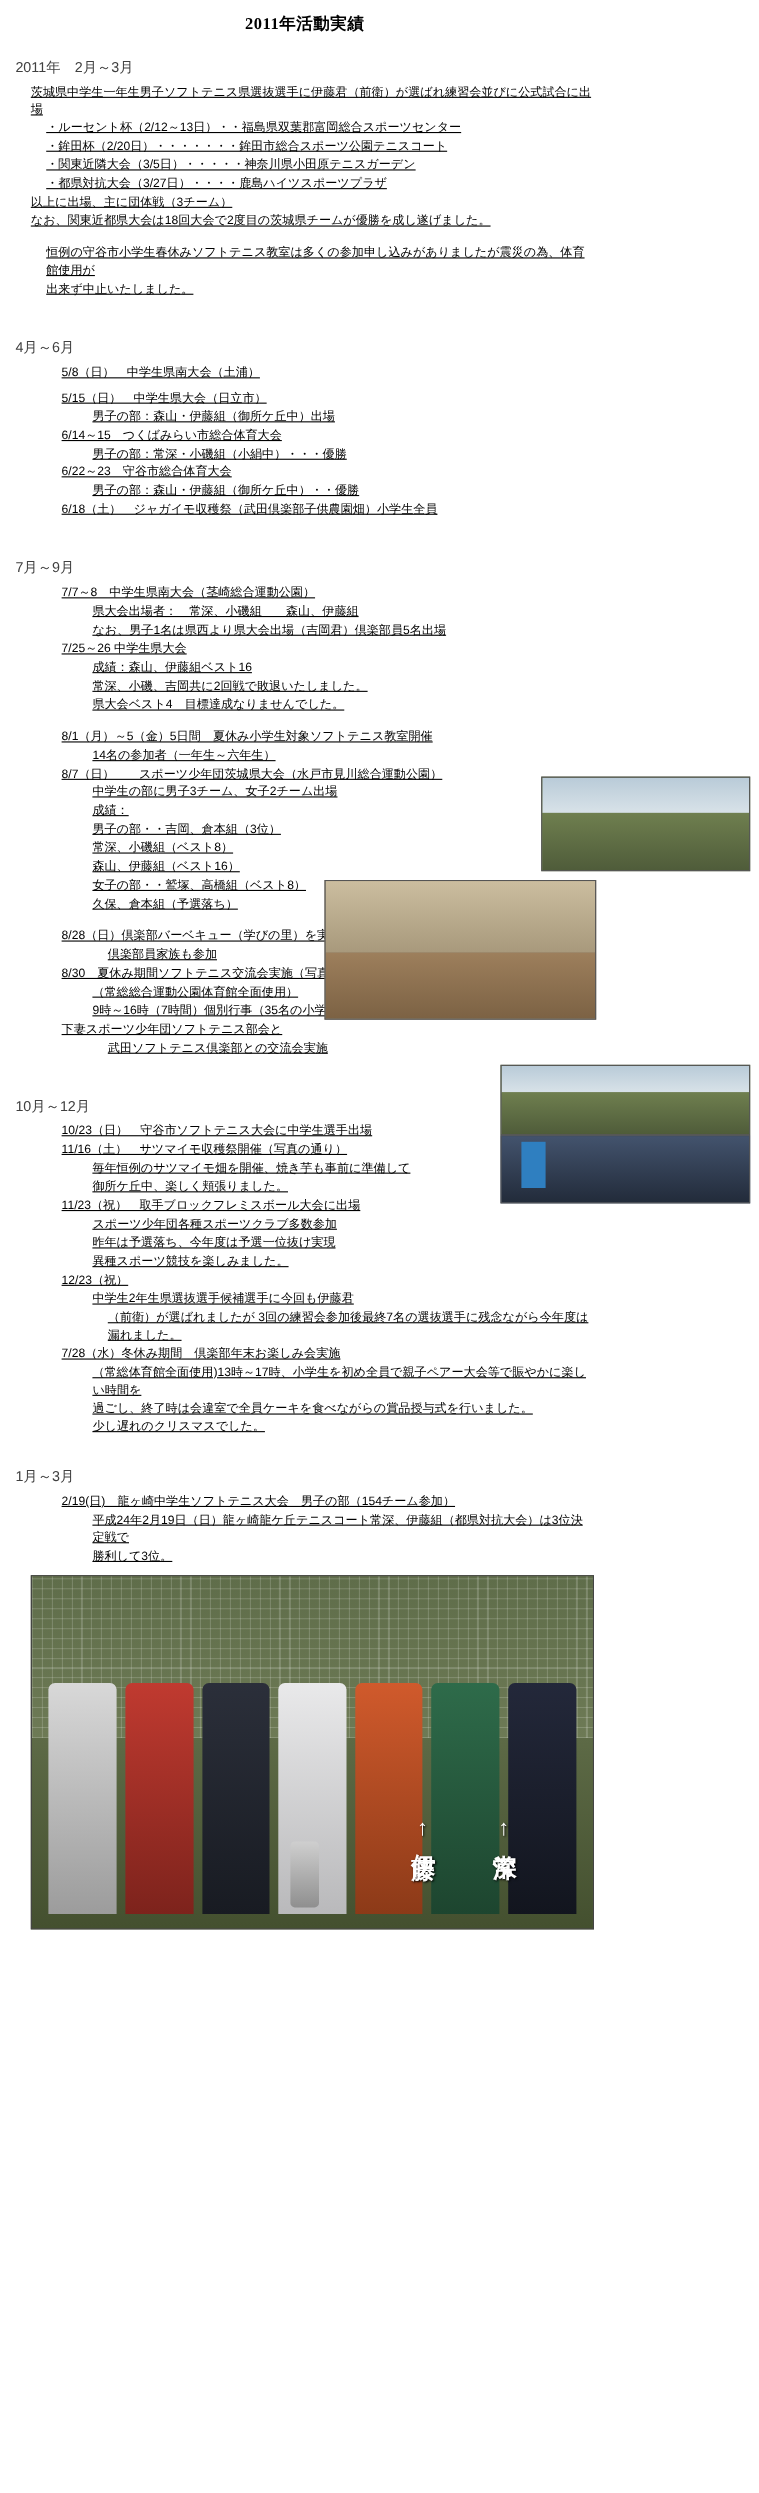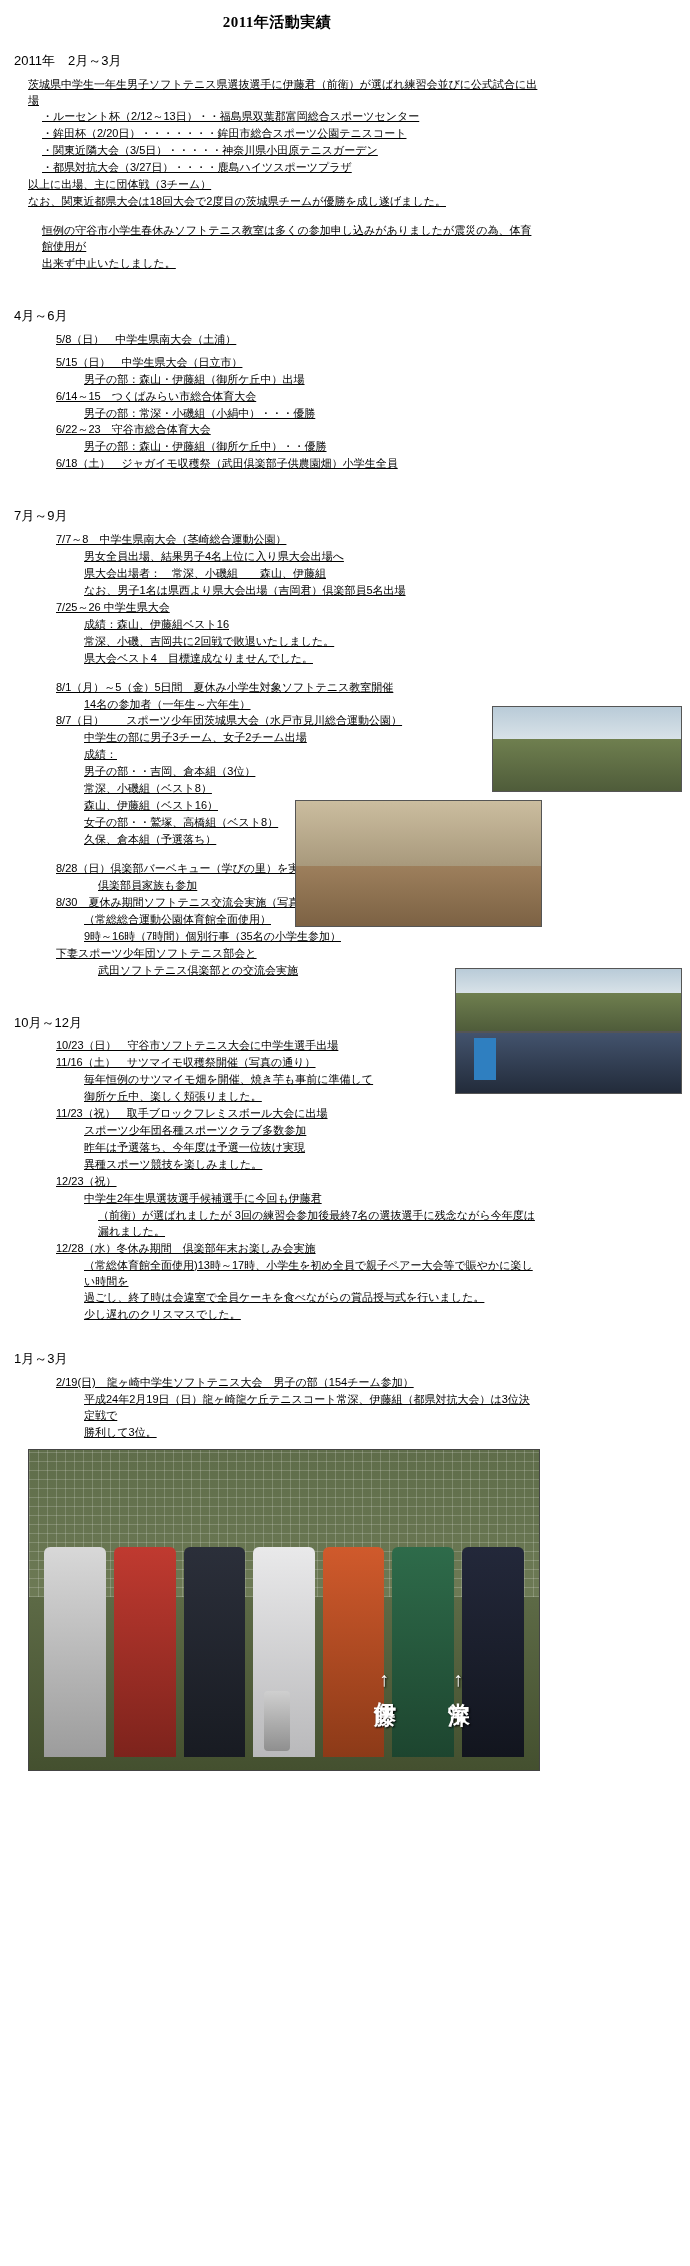--- a/index.html
+++ b/index.html
@@ -21,21 +21,21 @@
   .doc-title{
     text-align:center;
     font-family:"Liberation Serif","DejaVu Serif",serif;
     font-weight:bold;
     font-size:15px;
     padding-top:12px;
     padding-bottom:4px;
     letter-spacing:0.5px;
   }
   .section-head{
-    color:#000000;
+    color:#404040;
     font-size:13px;
     margin:14px 0 6px 14px;
     font-weight:normal;
   }
   .body-block{
     margin:0 14px 0 28px;
     text-decoration:underline;
   }
   .line{
     margin:0 0 1px 0;
@@ -144,21 +144,20 @@
       <div class="line ind2">6/18（土）　ジャガイモ収穫祭（武田倶楽部子供農園畑）小学生全員</div>
     </div>
   </div>
 
   <div class="gap-l"></div>
 
   <div>
     <div class="section-head">7月～9月</div>
     <div class="body-block">
       <div class="line ind2">7/7～8　中学生県南大会（茎崎総合運動公園）</div>
-      <div class="line ind4">男女全員出場、結果男子4名上位に入り県大会出場へ</div>
       <div class="line ind4">県大会出場者：　常深、小磯組　　森山、伊藤組</div>
       <div class="line ind4">なお、男子1名は県西より県大会出場（吉岡君）倶楽部員5名出場</div>
       <div class="line ind2">7/25～26 中学生県大会</div>
       <div class="line ind4">成績：森山、伊藤組ベスト16</div>
       <div class="line ind4">常深、小磯、吉岡共に2回戦で敗退いたしました。</div>
       <div class="line ind4">県大会ベスト4　目標達成なりませんでした。</div>
       <div class="gap-m"></div>
       <div class="line ind2">8/1（月）～5（金）5日間　夏休み小学生対象ソフトテニス教室開催</div>
       <div class="line ind4">14名の参加者（一年生～六年生）</div>
       <div class="line ind2">8/7（日）　　スポーツ少年団茨城県大会（水戸市見川総合運動公園）</div>
@@ -189,21 +188,21 @@
       <div class="line ind2">11/16（土）　サツマイモ収穫祭開催（写真の通り）</div>
       <div class="line ind4">毎年恒例のサツマイモ畑を開催、焼き芋も事前に準備して</div>
       <div class="line ind4">御所ケ丘中、楽しく頬張りました。</div>
       <div class="line ind2">11/23（祝）　取手ブロックフレミスボール大会に出場</div>
       <div class="line ind4">スポーツ少年団各種スポーツクラブ多数参加</div>
       <div class="line ind4">昨年は予選落ち、今年度は予選一位抜け実現</div>
       <div class="line ind4">異種スポーツ競技を楽しみました。</div>
       <div class="line ind2">12/23（祝）</div>
       <div class="line ind4">中学生2年生県選抜選手候補選手に今回も伊藤君</div>
       <div class="line ind5">（前衛）が選ばれましたが 3回の練習会参加後最終7名の選抜選手に残念ながら今年度は漏れました。</div>
-      <div class="line ind2">12/28（水）冬休み期間　倶楽部年末お楽しみ会実施</div>
+      <div class="line ind2">7/28（水）冬休み期間　倶楽部年末お楽しみ会実施</div>
       <div class="line ind4">（常総体育館全面使用)13時～17時、小学生を初め全員で親子ペアー大会等で賑やかに楽しい時間を</div>
       <div class="line ind4">過ごし、終了時は会違室で全員ケーキを食べながらの賞品授与式を行いました。</div>
       <div class="line ind4">少し遅れのクリスマスでした。</div>
     </div>
   </div>
 
   <div class="gap-m"></div>
 
   <div>
     <div class="section-head">1月～3月</div>

